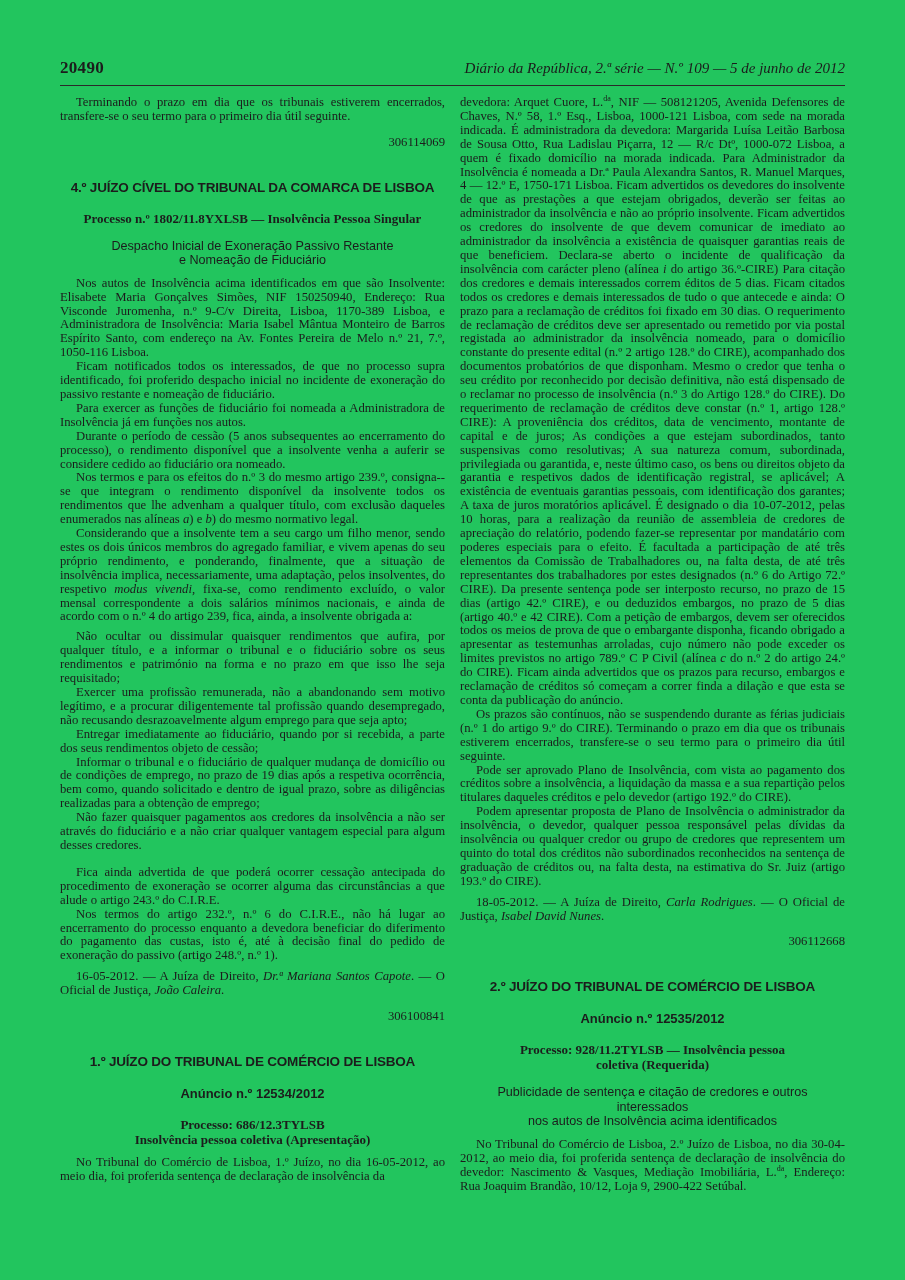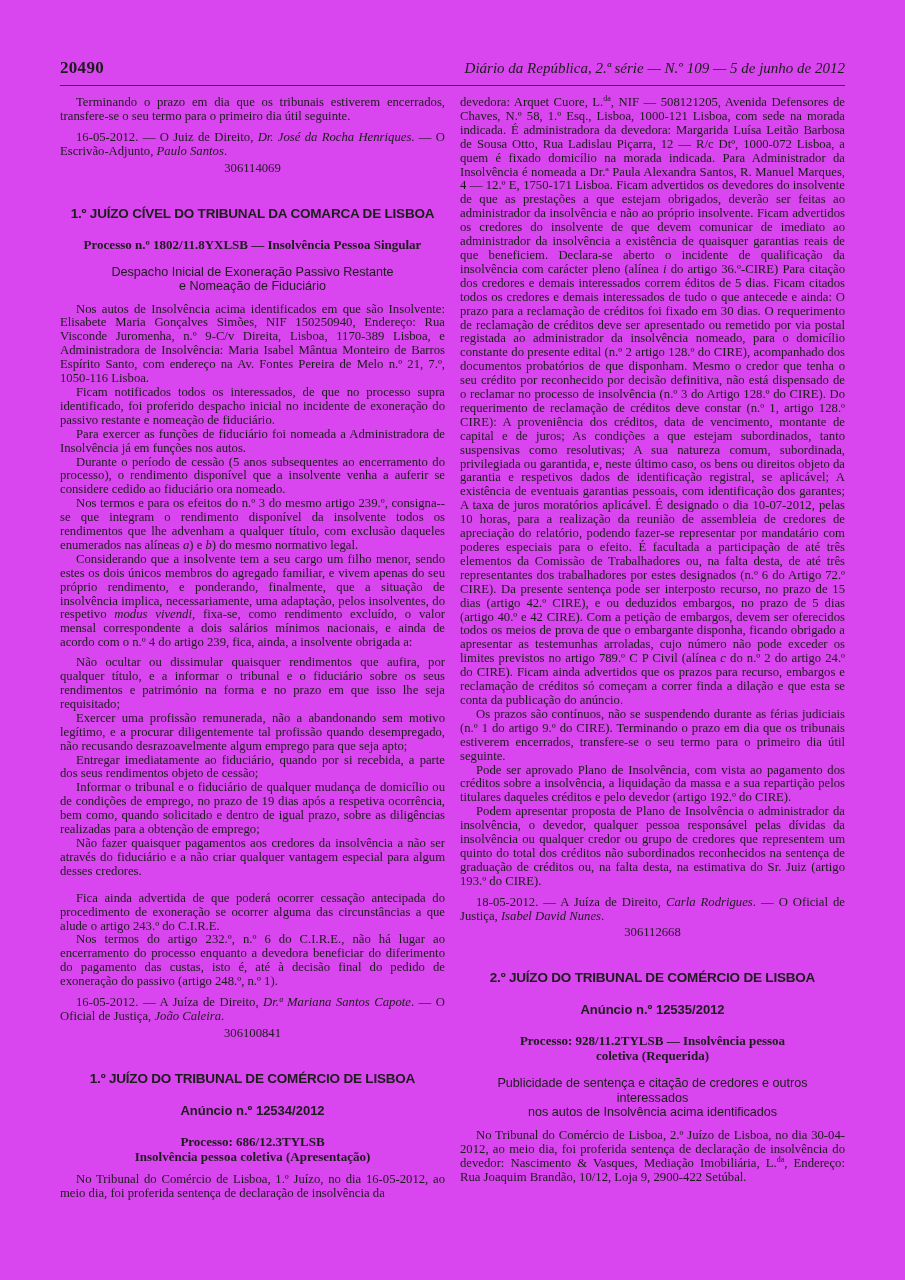--- a/index.html
+++ b/index.html
@@ -1,20 +1,20 @@
 <!DOCTYPE html>
 <html lang="pt"><head>
 <meta charset="utf-8">
 <style>
   html,body{margin:0;padding:0;background:#e8e8e8;}
   .page{
     position:relative;
     width:905px;height:1280px;
     margin:0 auto;
-    background:#d946ef;
+    background:#22c55e;
     color:#1c1c1c;
     font-family:"Liberation Serif", serif;
     overflow:hidden;
     box-sizing:border-box;
   }
   .page-inner{padding:58px 60px 0 60px;}
   .masthead{
     display:flex;justify-content:space-between;align-items:baseline;
   }
   .masthead .pagenum{
@@ -32,21 +32,21 @@
   p{margin:0;}
   .body-p{
     font-size:12.7px;line-height:13.9px;
     text-align:justify;text-indent:16px;
   }
   .no-indent{text-indent:0;}
   .gap-sm{margin-top:6px;}
   .gap-md{margin-top:13px;}
   .sig{margin-top:7px;}
   .ref{
-    font-size:12.7px;line-height:13.9px;text-align:center;margin-top:3px;
+    font-size:12.7px;line-height:13.9px;text-align:right;margin-top:12px;
   }
   .court-heading{
     font-family:"Liberation Sans", sans-serif;font-weight:bold;
     font-size:13.5px;line-height:15px;text-align:center;
     margin:30px 0 0 0;letter-spacing:-0.2px;
   }
   .anuncio-heading{
     font-family:"Liberation Sans", sans-serif;font-weight:bold;
     font-size:13px;text-align:center;margin:17px 0 0 0;
   }
@@ -71,24 +71,23 @@
     <header class="masthead">
       <span class="pagenum">20490</span>
       <span class="issue">Diário da República, 2.ª série — N.º 109 — 5 de junho de 2012</span>
     </header>
     <hr class="head-rule">
 
     <main class="columns">
 
       <section class="col">
         <p class="body-p">Terminando o prazo em dia que os tribunais estiverem encerrados, transfere-se o seu termo para o primeiro dia útil seguinte.</p>
-        <p class="body-p sig">16-05-2012. — O Juiz de Direito, <i>Dr. José da Rocha Henriques</i>. — O Escrivão-Adjunto, <i>Paulo Santos</i>.</p>
         <p class="ref">306114069</p>
 
-        <h2 class="court-heading">1.º JUÍZO CÍVEL DO TRIBUNAL DA COMARCA DE LISBOA</h2>
+        <h2 class="court-heading">4.º JUÍZO CÍVEL DO TRIBUNAL DA COMARCA DE LISBOA</h2>
         <h4 class="processo-heading">Processo n.º 1802/11.8YXLSB — Insolvência Pessoa Singular</h4>
         <p class="subtitle"><span>Despacho Inicial de Exoneração Passivo Restante</span><br><span>e Nomeação de Fiduciário</span></p>
 
         <p class="body-p first-after-head">Nos autos de Insolvência acima identificados em que são Insolvente: Elisabete Maria Gonçalves Simões, NIF 150250940, Endereço: Rua Visconde Juromenha, n.º 9-C/v Direita, Lisboa, 1170-389 Lisboa, e Administradora de Insolvência: Maria Isabel Mântua Monteiro de Barros Espírito Santo, com endereço na Av. Fontes Pereira de Melo n.º 21, 7.º, 1050-116 Lisboa.</p>
         <p class="body-p">Ficam notificados todos os interessados, de que no processo supra identificado, foi proferido despacho inicial no incidente de exoneração do passivo restante e nomeação de fiduciário.</p>
         <p class="body-p">Para exercer as funções de fiduciário foi nomeada a Administradora de Insolvência já em funções nos autos.</p>
         <p class="body-p">Durante o período de cessão (5 anos subsequentes ao encerramento do processo), o rendimento disponível que a insolvente venha a auferir se considere cedido ao fiduciário ora nomeado.</p>
         <p class="body-p">Nos termos e para os efeitos do n.º 3 do mesmo artigo 239.º, consigna--se que integram o rendimento disponível da insolvente todos os rendimentos que lhe advenham a qualquer título, com exclusão daqueles enumerados nas alíneas <i>a</i>) e <i>b</i>) do mesmo normativo legal.</p>
         <p class="body-p">Considerando que a insolvente tem a seu cargo um filho menor, sendo estes os dois únicos membros do agregado familiar, e vivem apenas do seu próprio rendimento, e ponderando, finalmente, que a situação de insolvência implica, necessariamente, uma adaptação, pelos insolventes, do respetivo <i>modus vivendi</i>, fixa-se, como rendimento excluído, o valor mensal correspondente a dois salários mínimos nacionais, e ainda de acordo com o n.º 4 do artigo 239, fica, ainda, a insolvente obrigada a:</p>
         <p class="body-p gap-sm">Não ocultar ou dissimular quaisquer rendimentos que aufira, por qualquer título, e a informar o tribunal e o fiduciário sobre os seus rendimentos e património na forma e no prazo em que isso lhe seja requisitado;</p>

